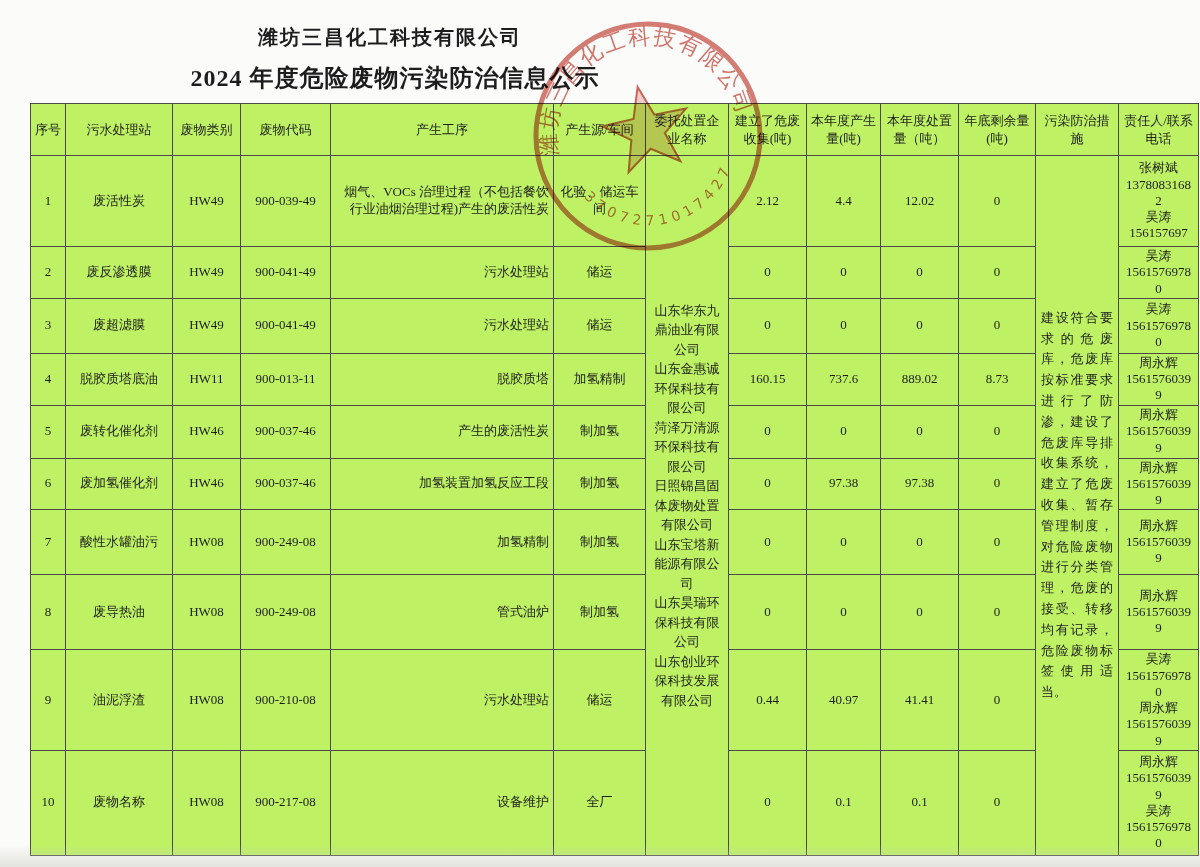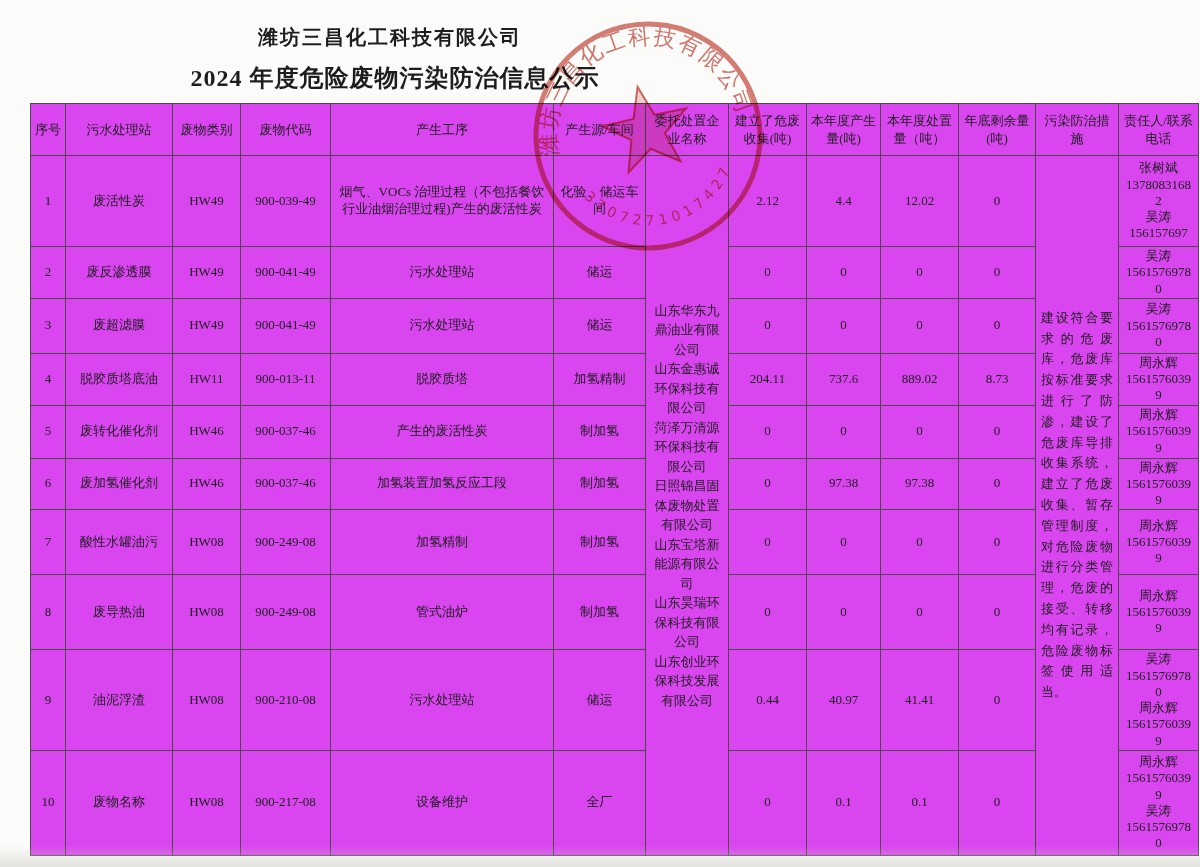--- a/index.html
+++ b/index.html
@@ -16,39 +16,39 @@
     position:absolute; top:24px; left:0; width:780px;
     text-align:center; font-size:20px; font-weight:bold; letter-spacing:2px;
   }
   .doc-subtitle {
     position:absolute; top:62px; left:0; width:790px;
     text-align:center; font-size:24px; font-weight:bold; letter-spacing:1px;
   }
   table.waste-table {
     position:absolute; left:30px; top:103px;
     width:1168px; border-collapse:collapse; table-layout:fixed;
-    background:#d946ef;
+    background:#bef264;
   }
   .waste-table th, .waste-table td {
     border:1px solid #4a4a48;
     font-weight:normal;
     font-size:13px;
     text-align:center;
     vertical-align:middle;
     padding:1px 3px;
     line-height:1.3;
     word-break:break-all;
     overflow:hidden;
   }
   .waste-table th { line-height:1.35; }
   td.contact { line-height:1.25; white-space:pre-line; padding:1px 6px; }
   td.companies { vertical-align:middle; padding:2px 4px; line-height:1.5; }
   td.companies div { margin:0;font-family:Liberation Serif, serif; }
   td.measures { text-align:justify; text-justify:inter-character; line-height:1.6; padding:2px 5px; }
-  td.process { padding:1px 4px; }
+  td.process { padding:1px 4px;text-align:right; }
   
   .seal {
     position:absolute; left:528px; top:16px; width:240px; height:240px;
     transform:rotate(-12deg);
     opacity:0.82;
     mix-blend-mode:multiply;
     pointer-events:none;
   }
   .scan-bottom {
     position:absolute; left:0; bottom:0; width:1200px; height:22px;
@@ -151,21 +151,21 @@
 15615769780</td>
   </tr>
 
   <tr style="height:49px">
     <td>4</td>
     <td>脱胶质塔底油</td>
     <td>HW11</td>
     <td>900-013-11</td>
     <td class="process">脱胶质塔</td>
     <td>加氢精制</td>
-    <td>204.11</td>
+    <td>160.15</td>
     <td>737.6</td>
     <td>889.02</td>
     <td>8.73</td>
     <td class="contact">周永辉
 15615760399</td>
   </tr>
 
   <tr style="height:53px">
     <td>5</td>
     <td>废转化催化剂</td>

